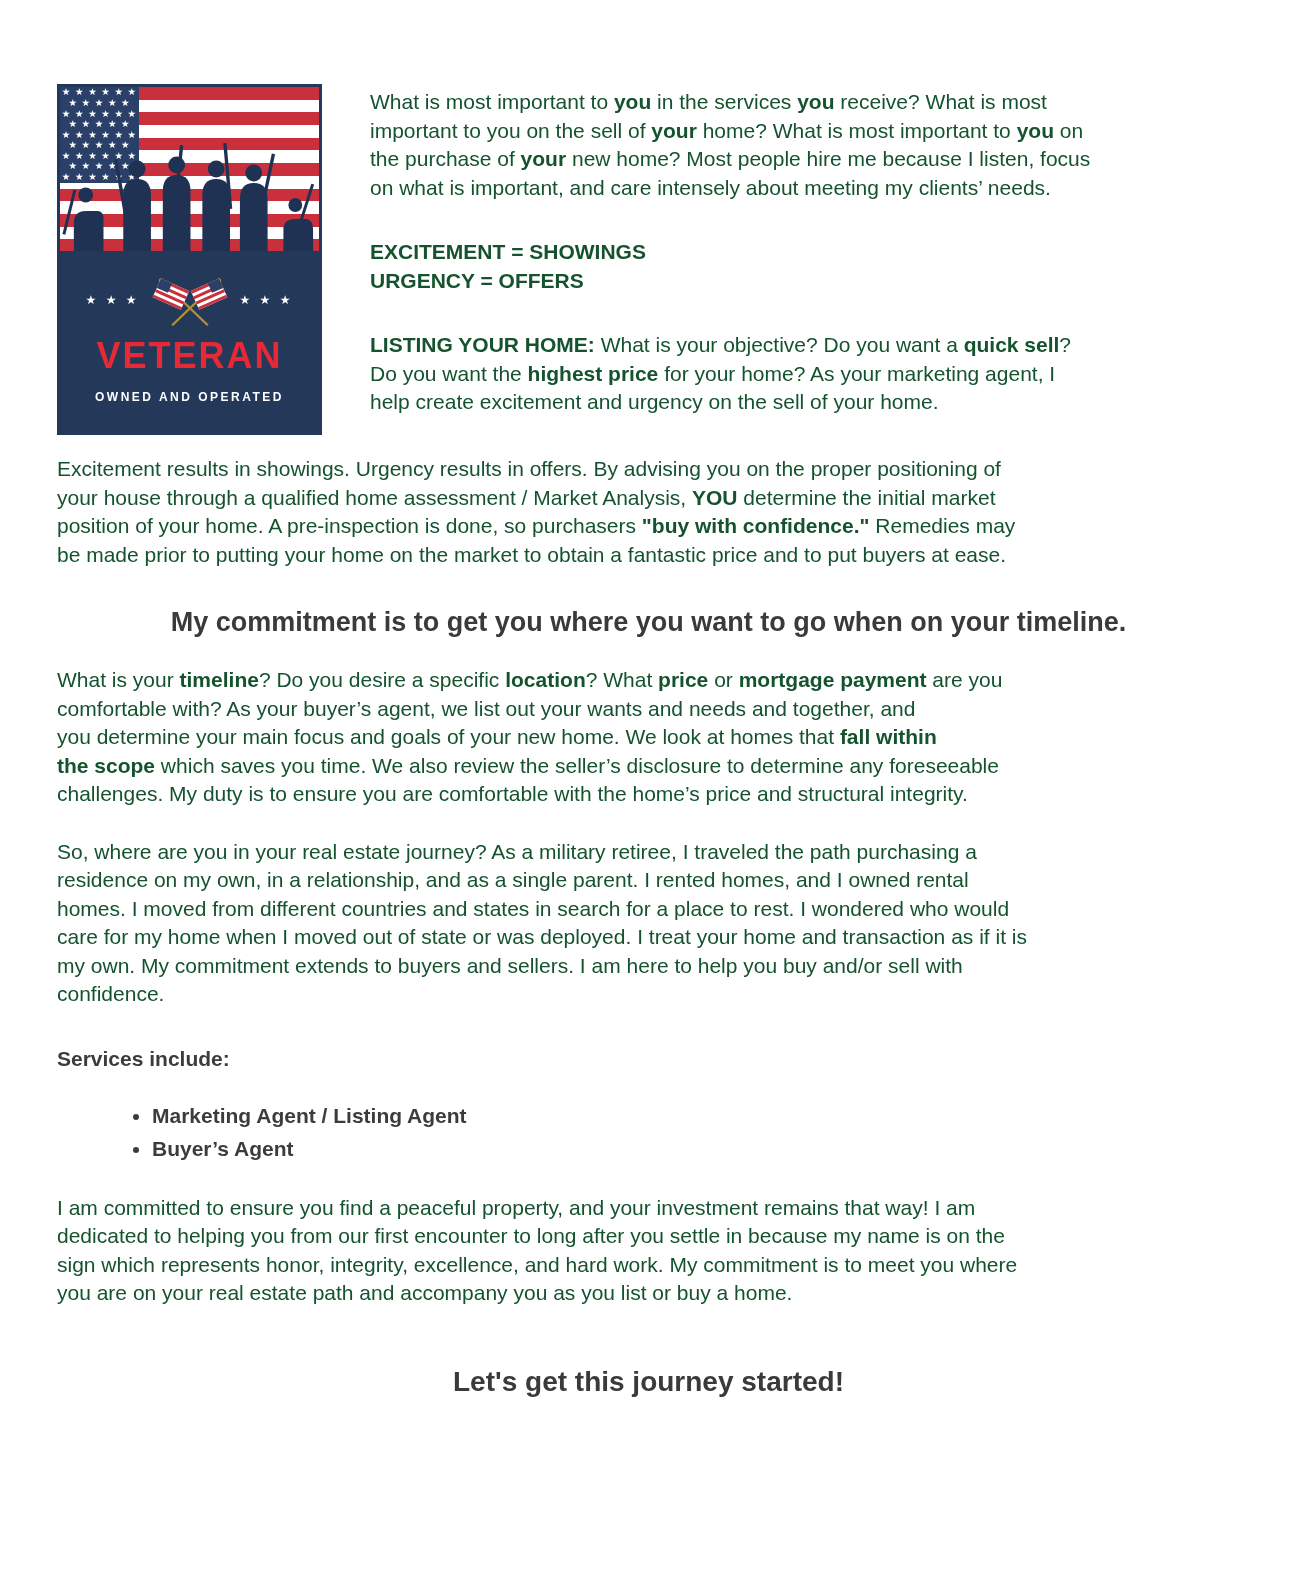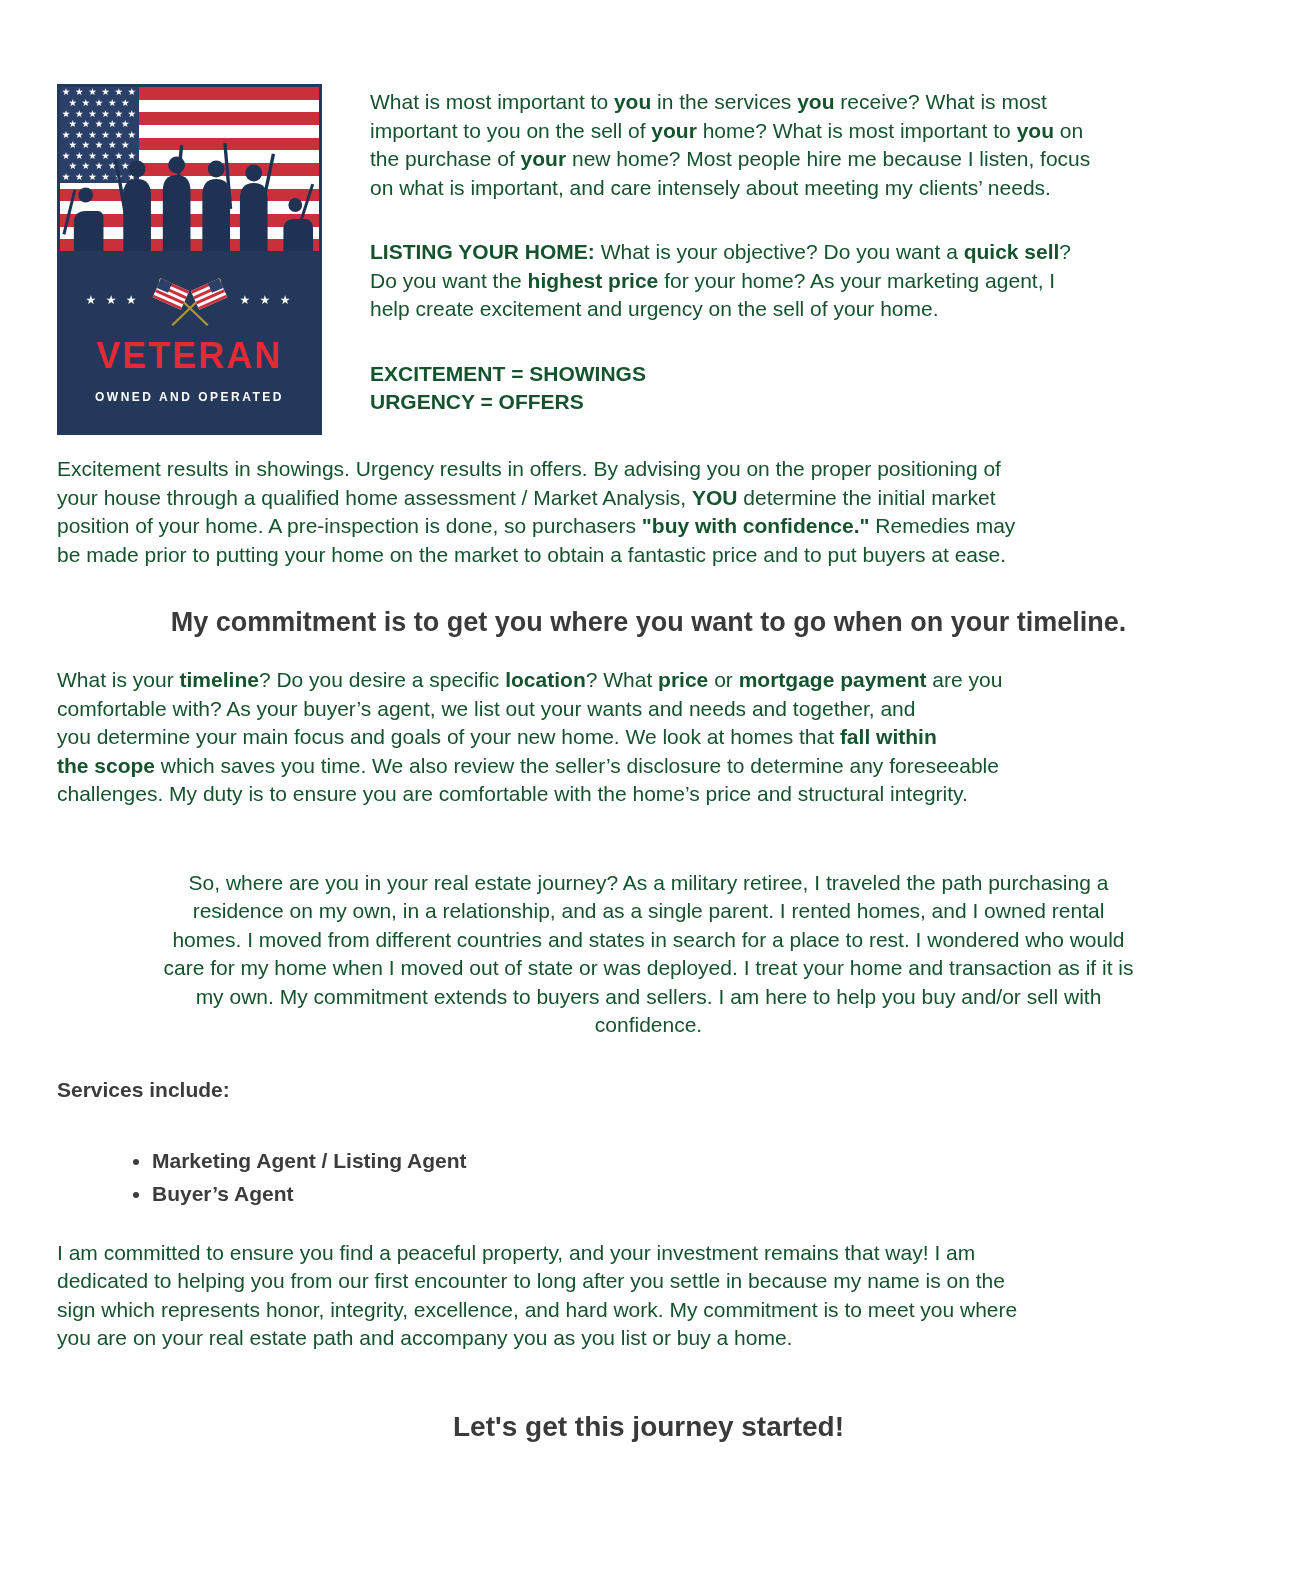--- a/index.html
+++ b/index.html
@@ -45,24 +45,24 @@
   .intro-col { flex:1; padding-top:4px; }
   .para {
     font-size:21px; line-height:28.5px; white-space:pre-line; color:#14532d;
   }
   b { font-weight:700; }
   .intro-col .para + .para { margin-top:36px; }
   .para-full { margin-top:20px; }
   .h-center { text-align:center; font-weight:700; color:#3a3a3a; }
   .h-commitment { font-size:27px; margin-top:38px; }
   .para-timeline { margin-top:28px; }
-  .para-journey { margin-top:60px;text-align:center; }
+  .para-journey { margin-top:29px; }
   .h-advise { font-size:30px; margin-top:30px; }
   .services-label { font-size:21px; font-weight:700; margin-top:38px; }
-  .services-list { margin-top:45px; padding-left:95px; }
+  .services-list { margin-top:31px; padding-left:95px; }
   .services-list li { font-size:21px; font-weight:700; line-height:28.5px; margin-bottom:5px; }
   .para-closing { margin-top:30px; }
   .h-journey { font-size:28px; margin-top:58px; }
 </style>
 </head>
 <body>
 
 <div class="page">
 
   <div class="top-row">
@@ -137,25 +137,25 @@
         <div class="veteran-word">VETERAN</div>
         <div class="badge-subtitle">OWNED AND OPERATED</div>
       </div>
     </div>
 
     <div class="intro-col">
       <p class="para"><span>What is most important to </span><b>you</b><span> in the services </span><b>you</b><span> receive? What is most
 important to you on the sell of </span><b>your</b><span> home? What is most important to </span><b>you</b><span> on
 the purchase of </span><b>your</b><span> new home? Most people hire me because I listen, focus
 on what is important, and care intensely about meeting my clients’ needs.</span></p>
+      <p class="para"><b>EXCITEMENT = SHOWINGS
+URGENCY = OFFERS</b></p>
       <p class="para"><b>LISTING YOUR HOME:</b><span> What is your objective? Do you want a </span><b>quick sell</b><span>?
 Do you want the </span><b>highest price</b><span> for your home? As your marketing agent, I
 help create excitement and urgency on the sell of your home.</span></p>
-      <p class="para"><b>EXCITEMENT = SHOWINGS
-URGENCY = OFFERS</b></p>
     </div>
   </div>
 
   <p class="para para-full"><span>Excitement results in showings. Urgency results in offers. By advising you on the proper positioning of
 your house through a qualified home assessment / Market Analysis, </span><b>YOU</b><span> determine the initial market
 position of your home. A pre-inspection is done, so purchasers </span><b>"buy with confidence."</b><span> Remedies may
 be made prior to putting your home on the market to obtain a fantastic price and to put buyers at ease.</span></p>
 
   <div class="h-center h-commitment">My commitment is to get you where you want to go when on your timeline.</div>
 

